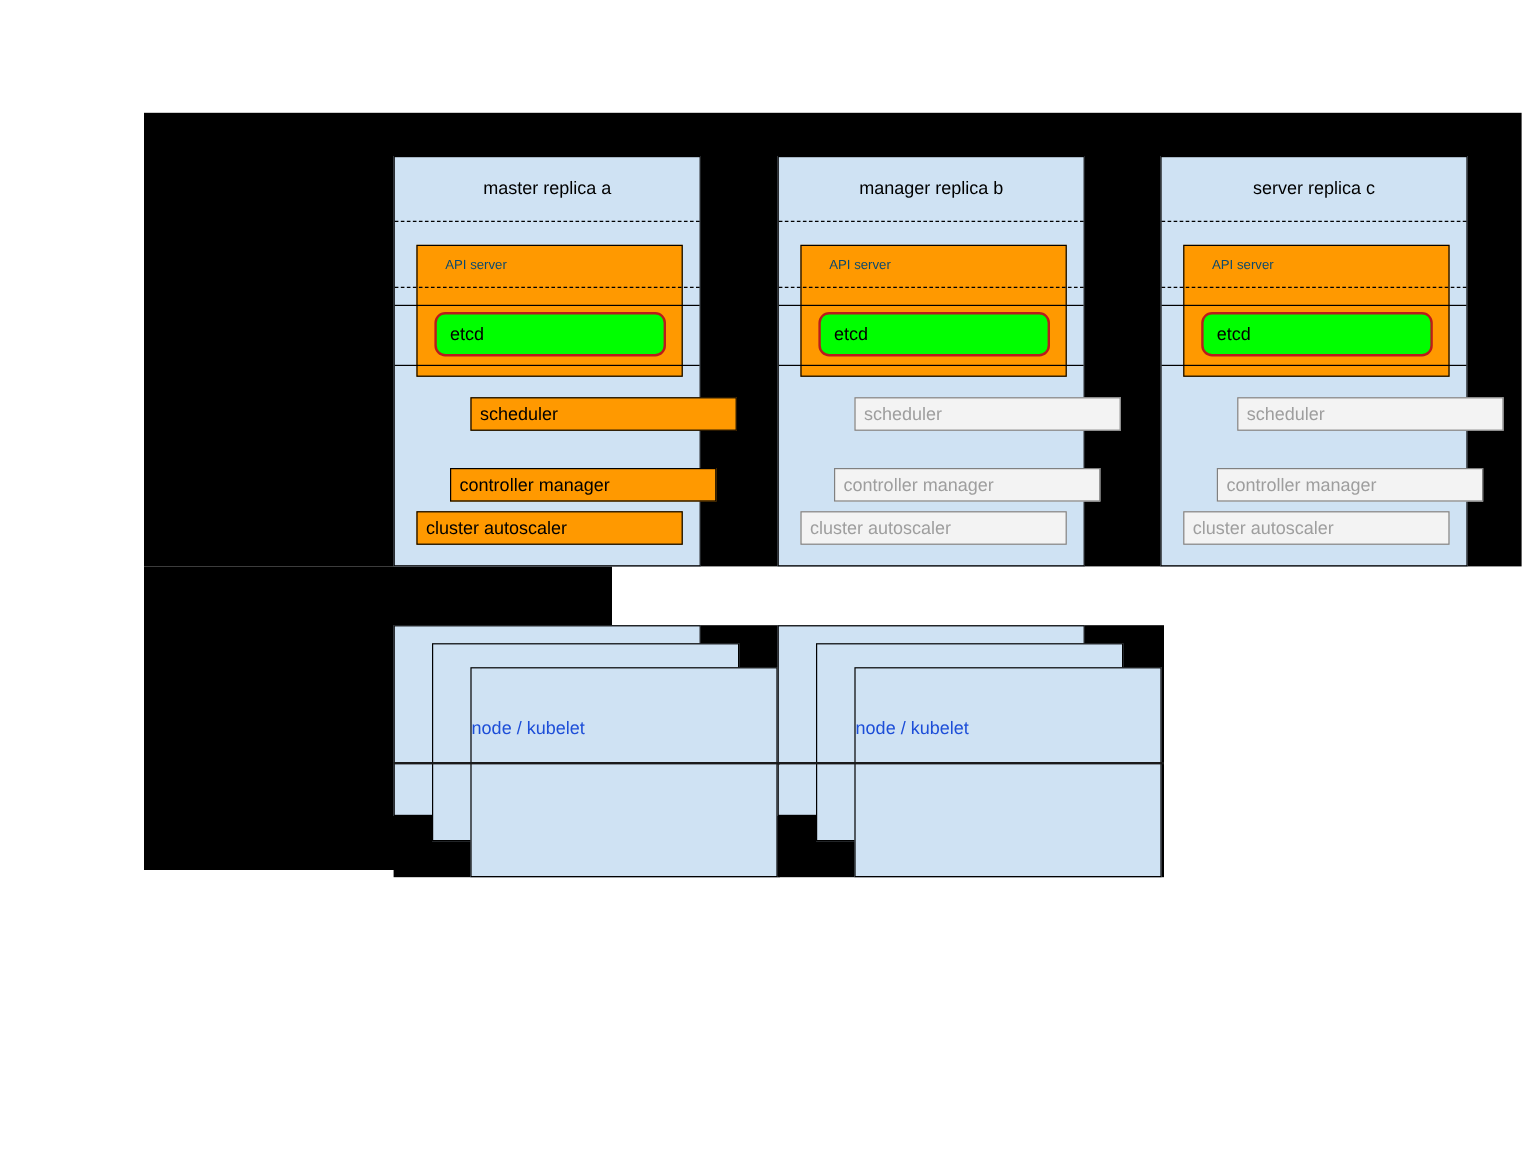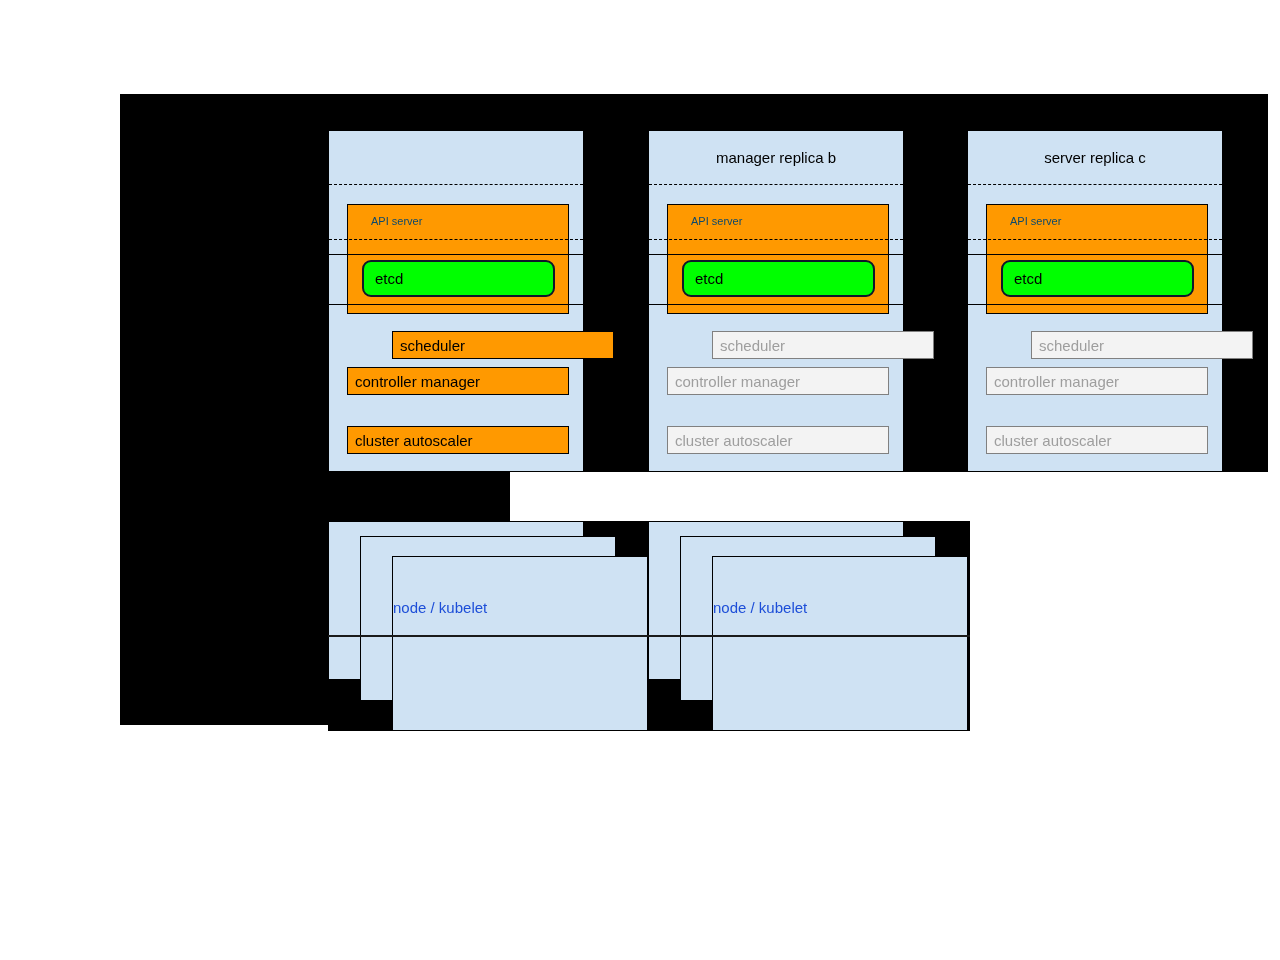--- a/index.html
+++ b/index.html
@@ -20,27 +20,27 @@
            font-size:15px;color:#000;}
   .hline{position:absolute;left:0;width:100%;height:0;z-index:3;}
   .hline.dashed{border-top:1px dashed #000;}
   .hline.solid{border-top:1px solid #000;}
   .l0{top:53px;} .l1{top:108px;} .l2{top:123px;} .l3{top:173px;}
 
   .api{position:absolute;left:18px;top:73px;width:222px;height:110px;
        background:var(--active-fill,#ff9900);border:1px solid #000;box-sizing:border-box;z-index:2;}
   .api-label{position:absolute;left:23px;top:10px;font-size:11px;color:#0c4a6e;}
   .etcd{position:absolute;left:14px;top:55px;width:193px;height:37px;
-        background:var(--etcd-fill,#00ff00);border:2px solid #0f172a;border-radius:9px;
+        background:var(--etcd-fill,#00ff00);border:2px solid #b91c1c;border-radius:9px;
         box-sizing:border-box;display:flex;align-items:center;z-index:4;}
   .etcd span{padding-left:11px;font-size:15px;color:#000;}
 
   .comp{position:absolute;left:18px;width:222px;height:28px;box-sizing:border-box;
         font-size:15px;display:flex;align-items:center;padding-left:7px;z-index:2;}
-  .c1{top:200px;margin-left:45px;} .c2{top:236px;} .c3{top:295px;}
+  .c1{top:200px;margin-left:45px;} .c2{top:259px;margin-left:28px;} .c3{top:295px;}
   .master.active .comp{background:var(--active-fill,#ff9900);border:1px solid #000;color:#000;}
   .master.standby .comp{background:var(--standby-fill,#f3f3f3);
         border:1px solid var(--standby-border,#808080);color:var(--standby-text,#9e9e9e);}
 
   
   .stack{position:absolute;top:521px;width:322px;height:210px;}
   .stack.s1{left:328px;}
   .stack.s2{left:648px;}
   .stack-bg{position:absolute;left:0;top:0;right:0;bottom:0;background:var(--redaction,#000);}
   .nbox{position:absolute;width:256px;background:var(--panel-fill,#cfe2f3);
@@ -54,20 +54,21 @@
 </style>
 </head>
 <body>
 
 <div class="canvas">
 
   <div class="black top"></div>
   <div class="black lower-left"></div>
 
   <div class="master m-a active">
+    <div class="m-title">master replica a</div>
     <div class="hline dashed l0"></div>
     <div class="api">
       <span class="api-label">API server</span>
       <div class="etcd">
         <span>etcd</span>
       </div>
     </div>
     <div class="hline dashed l1"></div>
     <div class="hline solid l2"></div>
     <div class="hline solid l3"></div>

